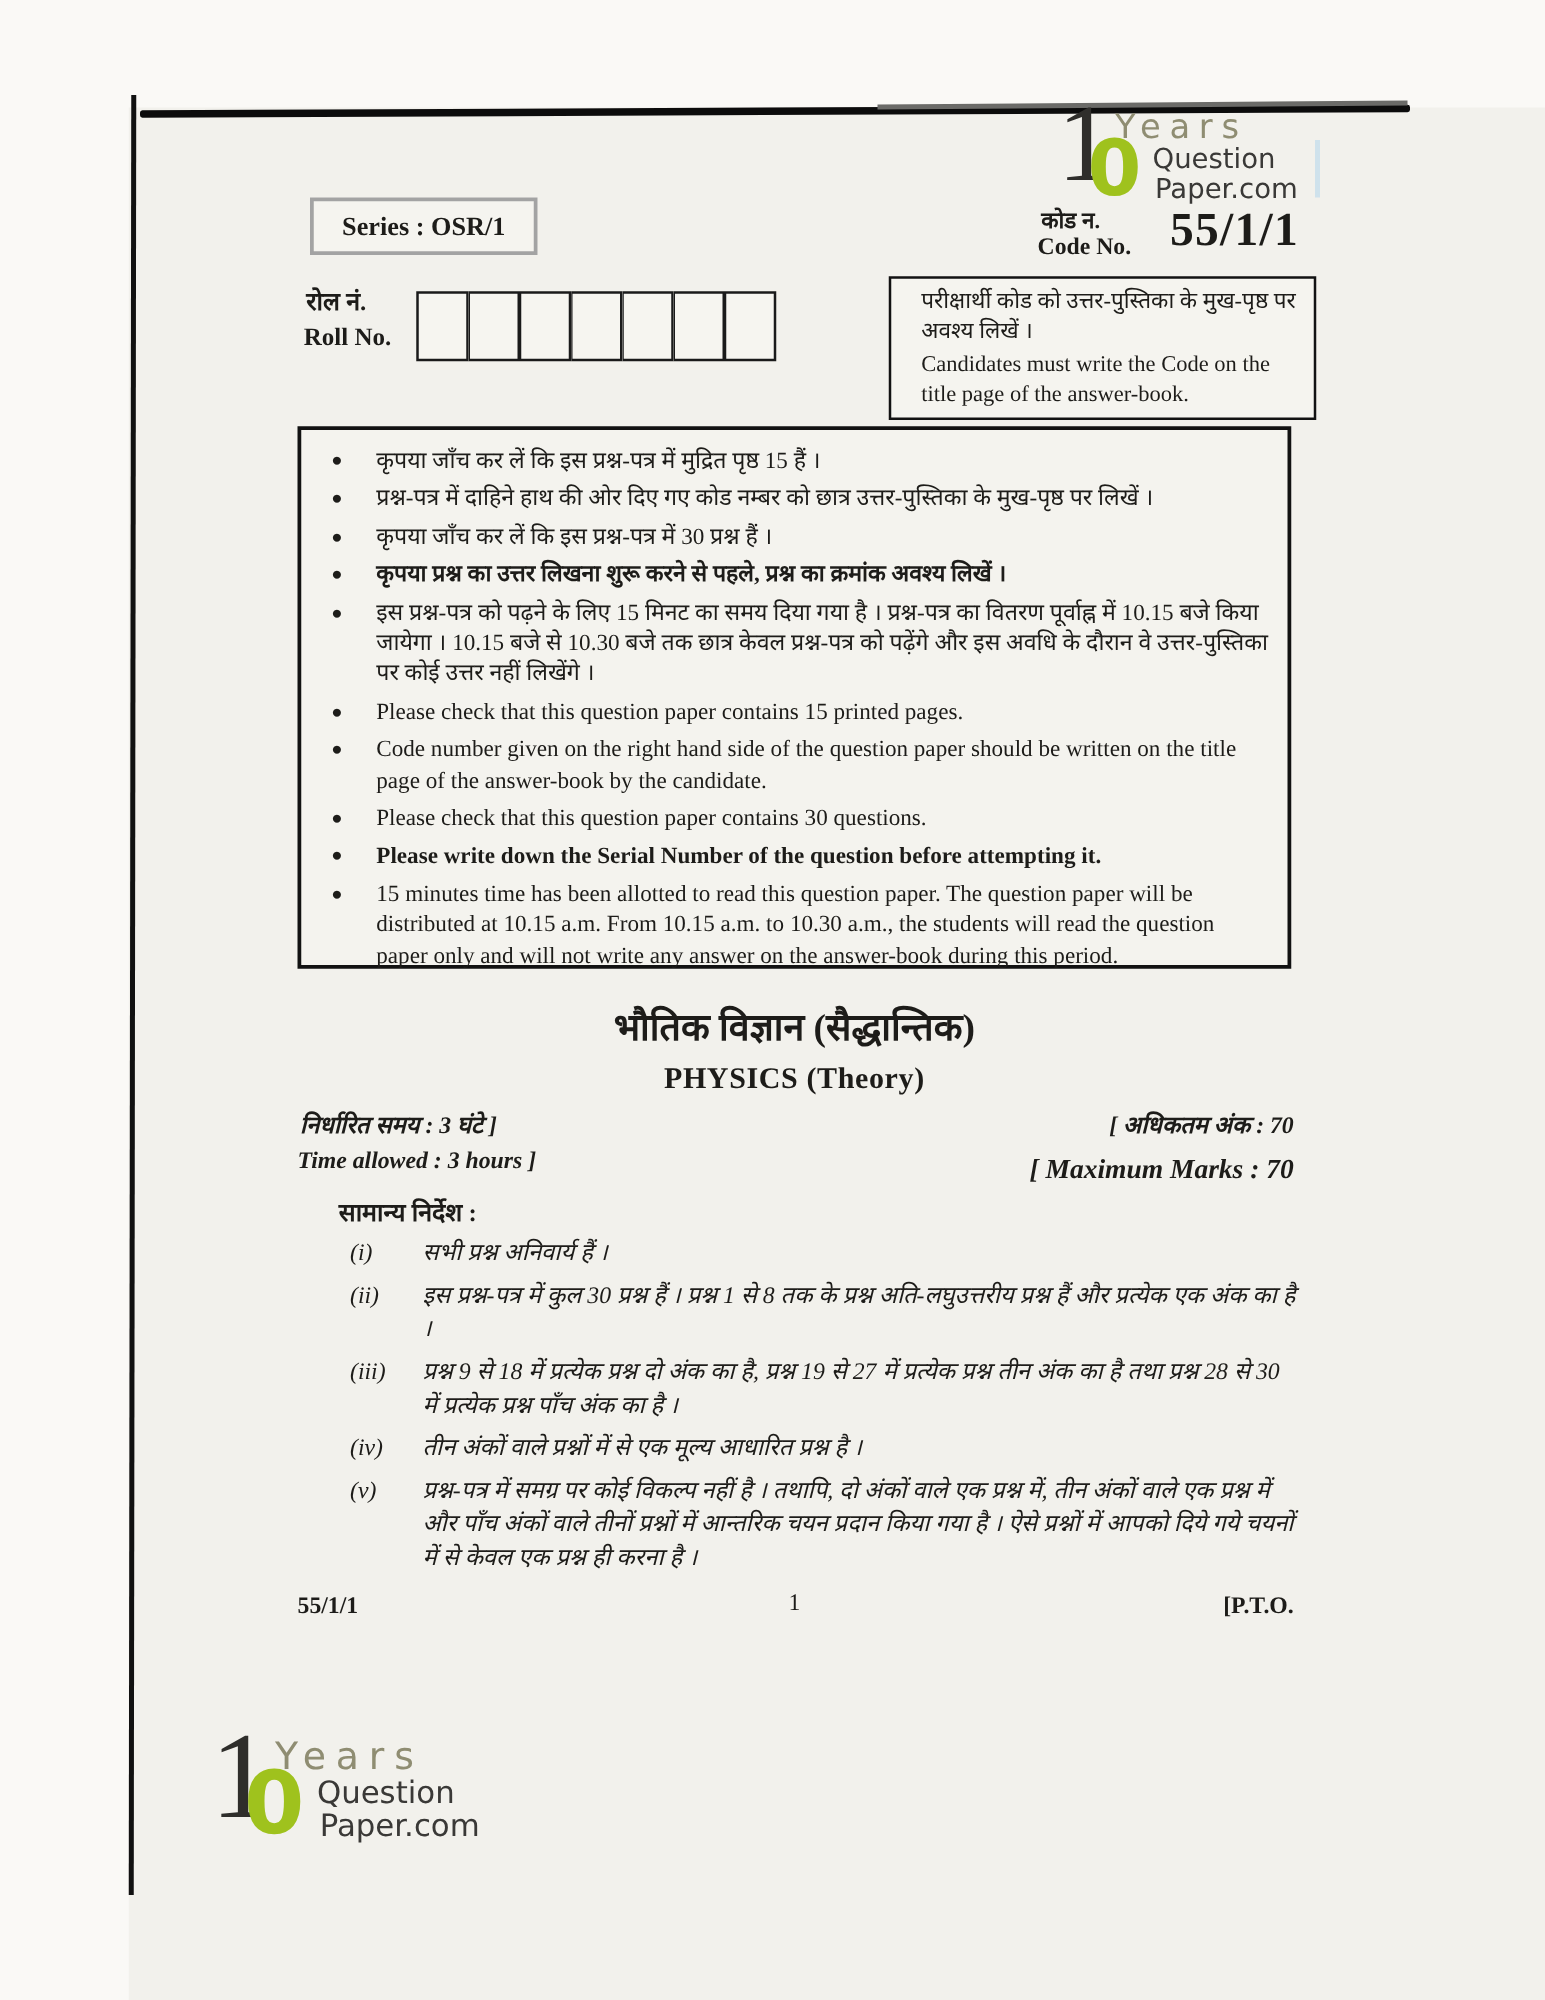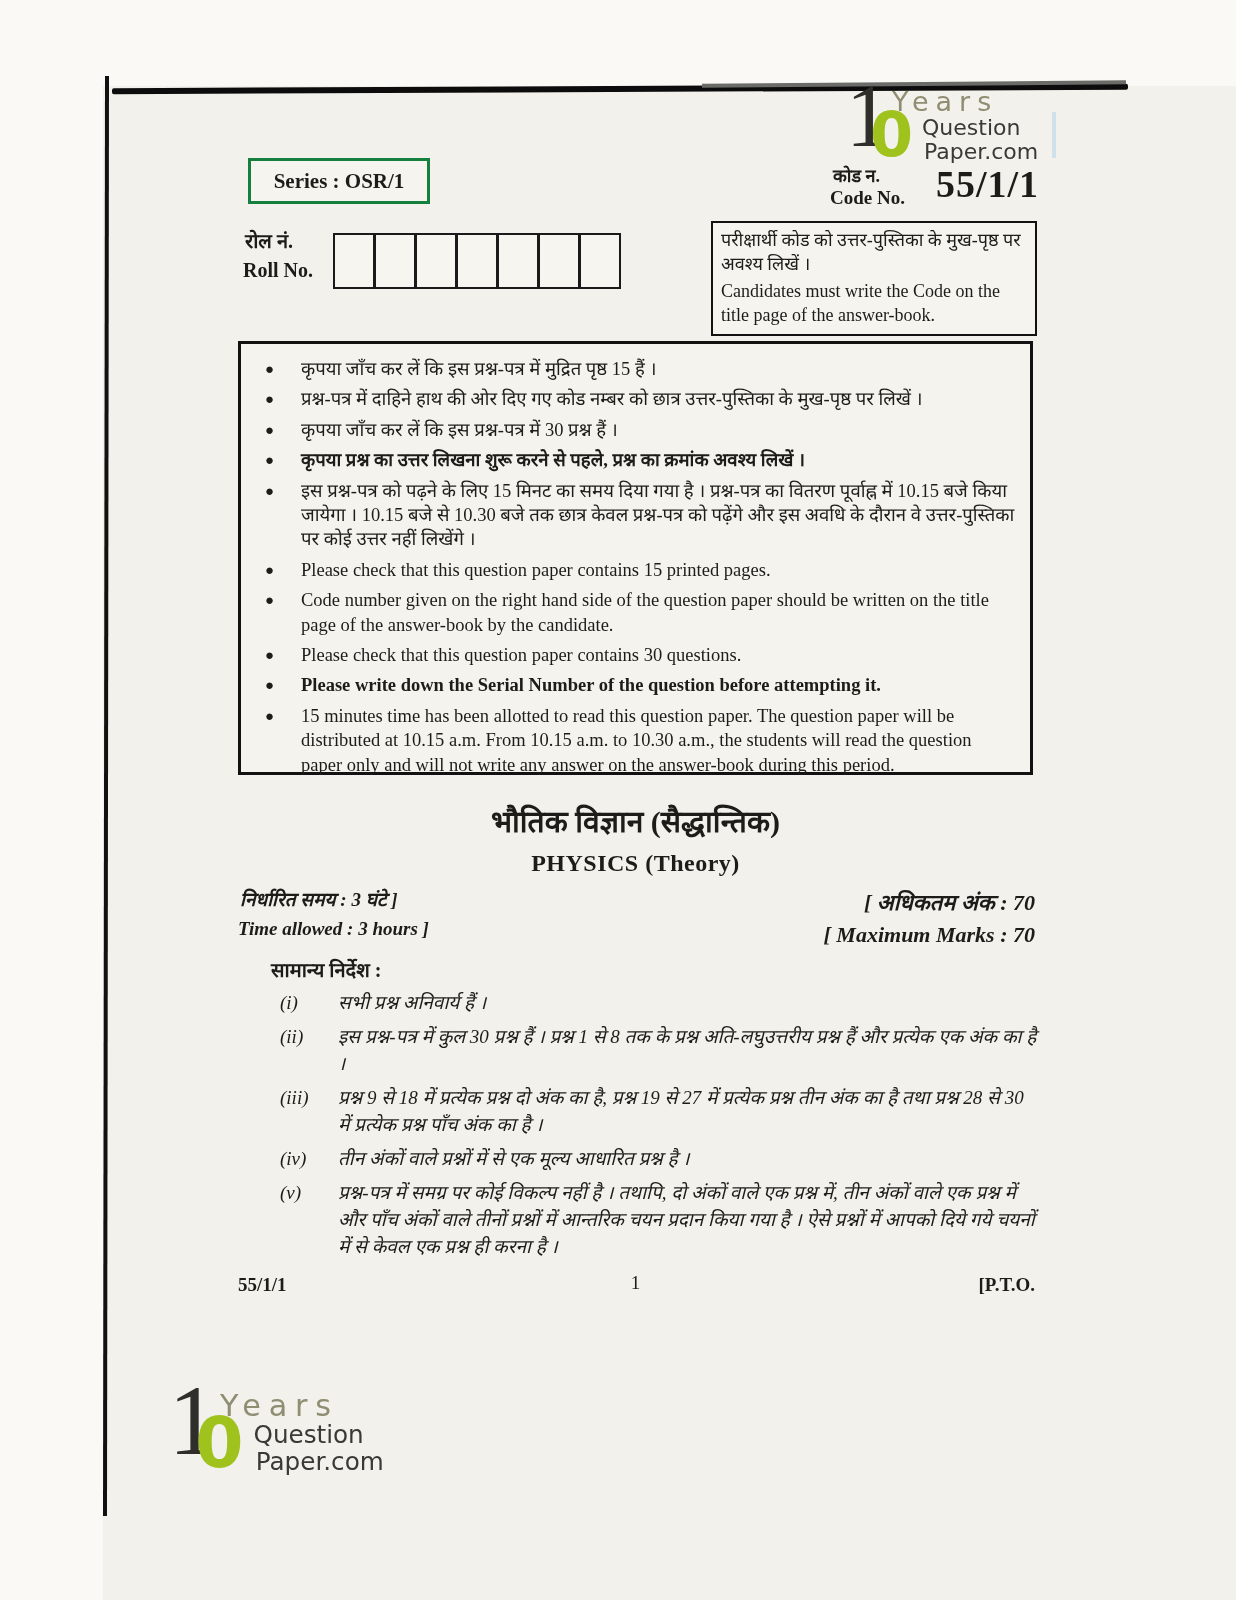--- a/index.html
+++ b/index.html
@@ -22,48 +22,48 @@
   .logo span{position:absolute;line-height:1;white-space:nowrap;}
   .logo-1{left:20px;top:-12px;font-size:88px;font-weight:500;color:#2f2e2b;font-family:"Liberation Serif",serif;}
   .logo-0{left:44px;top:20px;font-size:62px;font-weight:bold;color:#9fc21d;font-family:"DejaVu Sans",sans-serif;}
   .logo-years{left:66px;top:4px;font-size:27px;letter-spacing:7px;color:#8f8d72;font-family:"DejaVu Sans",sans-serif;}
   .logo-q{left:96px;top:33px;font-size:22px;color:#3a3937;font-weight:500;font-family:"DejaVu Sans",sans-serif;}
   .logo-p{left:98px;top:57px;font-size:22px;color:#3a3937;font-weight:500;font-family:"DejaVu Sans",sans-serif;}
   .logo-top{left:826px;top:84px;}
   .logo-bottom{left:146px;top:1386px;transform:scale(1.12);transform-origin:top left;}
 
   
-  .series-box{left:248px;top:158px;width:176px;height:40px;border:3px solid #15803d;
+  .series-box{left:248px;top:158px;width:176px;height:40px;border:3px solid #a3a3a3;
     display:flex;align-items:center;justify-content:center;font-weight:bold;font-size:21px;background:#f5f4ef;}
   .code-hi{left:833px;top:163px;font-size:18px;font-weight:bold;}
   .code-en{left:830px;top:187px;font-size:19px;font-weight:bold;}
   .code-value{left:936px;top:162px;font-size:38px;font-weight:bold;letter-spacing:1px;}
   .roll-hi{left:245px;top:227px;font-size:20px;font-weight:bold;text-align:right;}
   .roll-en{left:243px;top:259px;font-size:20px;font-weight:bold;}
   .roll-boxes{left:333px;top:233px;display:flex;}
   .roll-cell{width:38px;height:52px;border:2px solid #1a1a1a;border-left-width:1px;background:#f6f5f0;}
   .roll-cell:first-child{border-left-width:2px;}
-  .notice-box{left:711px;top:221px;width:306px;border:2.5px solid #121212;padding:5px 8px 7px 8px;
+  .notice-box{left:711px;top:221px;width:306px;border:2.5px solid #121212;padding:5px 8px 7px 24px;
     font-size:18px;line-height:1.35;background:#f5f4ef;}
   .notice-en{margin-top:2px;}
 
   
   .inst-box{left:238px;top:341px;width:795px;height:434px;border:3px solid #121212;box-sizing:border-box;
     padding:13px 12px 8px 14px;background:#f4f3ee;}
   .bullet-item{display:flex;margin-bottom:6px;font-size:18.5px;line-height:1.32;}
   .bullet-item .bullet{flex:none;width:36px;padding-left:10px;font-size:15px;padding-top:3px;}
   .bullet-item .btext{flex:1;padding-right:2px;}
   .bold{font-weight:bold;}
 
   
   .title-hi{left:238px;top:800px;width:795px;text-align:center;font-size:30px;font-weight:bold;}
   .title-en{left:238px;top:850px;width:795px;text-align:center;font-size:24px;font-weight:bold;letter-spacing:0.5px;}
 
   .time-hi{left:240px;top:886px;font-size:19px;font-weight:bold;font-style:italic;}
-  .marks-hi{right:201px;top:886px;font-size:22px;font-weight:bold;font-style:italic;}
+  .marks-hi{right:201px;top:886px;font-size:19px;font-weight:bold;font-style:italic;}
   .time-en{left:238px;top:918px;font-size:19px;font-weight:bold;font-style:italic;}
   .marks-en{right:201px;top:922px;font-size:22px;font-weight:bold;font-style:italic;}
 
   .gen-heading{left:238px;top:956px;font-size:20px;font-weight:bold;margin-left:33px;}
   .gen-list{left:280px;top:990px;width:757px;}
   .gen-item{display:flex;margin-bottom:7px;font-size:19px;line-height:1.42;font-style:italic;}
   .gen-num{flex:none;width:58px;}
   .gen-text{flex:1;}
 
   .footer-code{left:238px;top:1274px;font-size:19px;font-weight:bold;}

